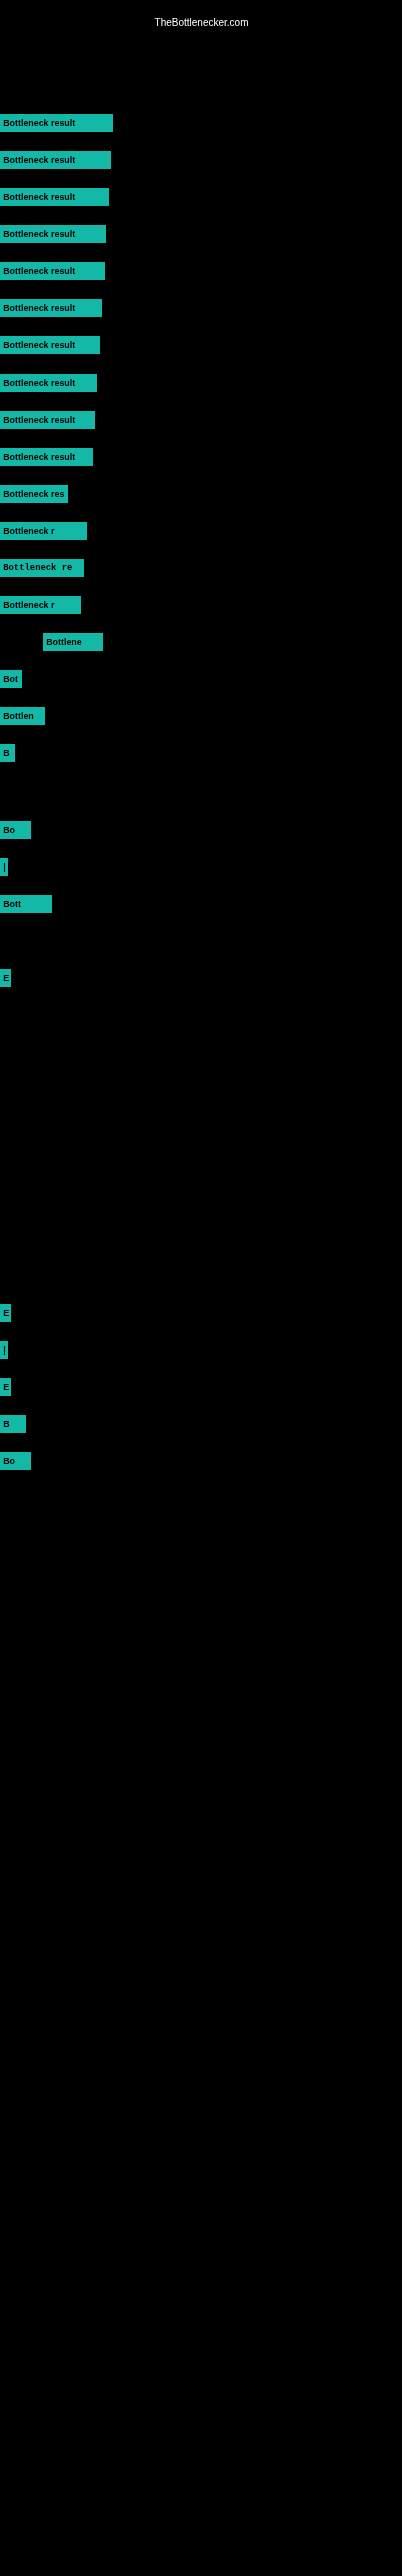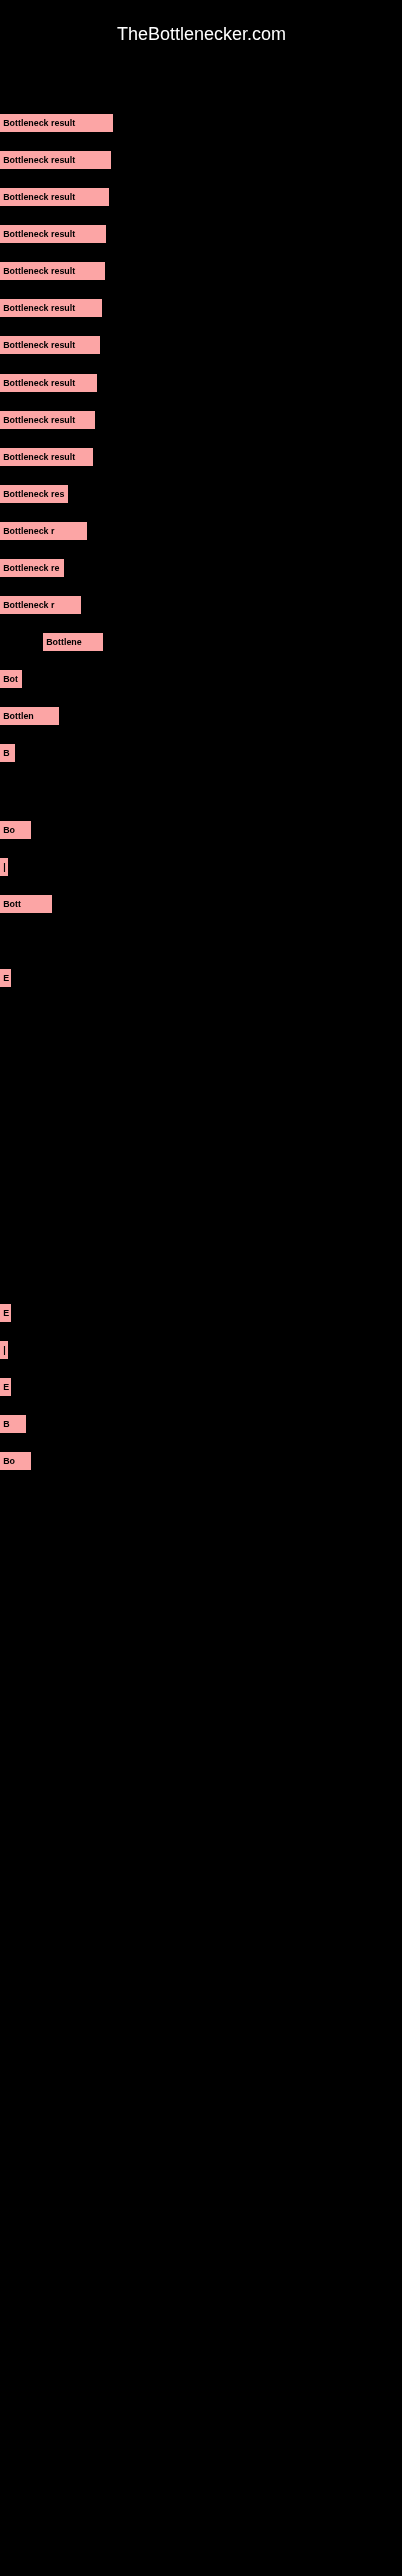--- a/index.html
+++ b/index.html
@@ -10,28 +10,28 @@
     body {
       background-color: #000000;
       width: 403px;
       min-height: 2576px;
       font-family: Arial, sans-serif;
       position: relative;
     }
     .site-title {
       text-align: center;
       color: #ffffff;
-      font-size: 18px;
-      padding: 24px 0;
+      font-size: 10px;
+      padding: 17px 0;
       font-weight: normal;
     }
     .bottleneck-bar {
       position: absolute;
       left: 0;
-      background-color: #fca5a5;
+      background-color: #14b8a6;
       height: 17.7px;
       display: flex;
       align-items: center;
       padding-left: 3.2px;
       overflow: hidden;
     }
     .bottleneck-bar span {
       color: #000000;
       font-size: 8.9px;
       font-weight: bold;
@@ -73,33 +73,33 @@
     </div>
     <div class="bottleneck-bar" style="top: 448px; width: 93px;">
       <span>Bottleneck result</span>
     </div>
     <div class="bottleneck-bar" style="top: 485px; width: 68px;">
       <span>Bottleneck res</span>
     </div>
     <div class="bottleneck-bar" style="top: 522px; width: 87px;">
       <span>Bottleneck r</span>
     </div>
-    <div class="bottleneck-bar" style="top: 559px; width: 64px;">
+    <div class="bottleneck-bar" style="top: 559px; width: 84px; font-family: Liberation Mono, monospace;">
       <span>Bottleneck re</span>
     </div>
     <div class="bottleneck-bar" style="top: 596px; width: 81px;">
       <span>Bottleneck r</span>
     </div>
     <div class="bottleneck-bar" style="top: 633px; width: 60px; margin-left: 43px;">
       <span>Bottlene</span>
     </div>
     <div class="bottleneck-bar" style="top: 670px; width: 22px;">
       <span>Bot</span>
     </div>
-    <div class="bottleneck-bar" style="top: 707px; width: 59px;">
+    <div class="bottleneck-bar" style="top: 707px; width: 45px;">
       <span>Bottlen</span>
     </div>
     <div class="bottleneck-bar" style="top: 744px; width: 14.5px;">
       <span>B</span>
     </div>
     <div class="bottleneck-bar" style="top: 821px; width: 31px;">
       <span>Bo</span>
     </div>
     <div class="bottleneck-bar" style="top: 858px; width: 8px;">
       <span>|</span>

